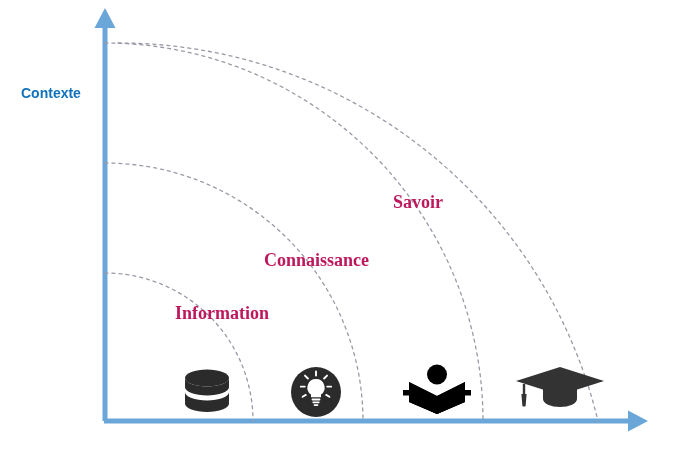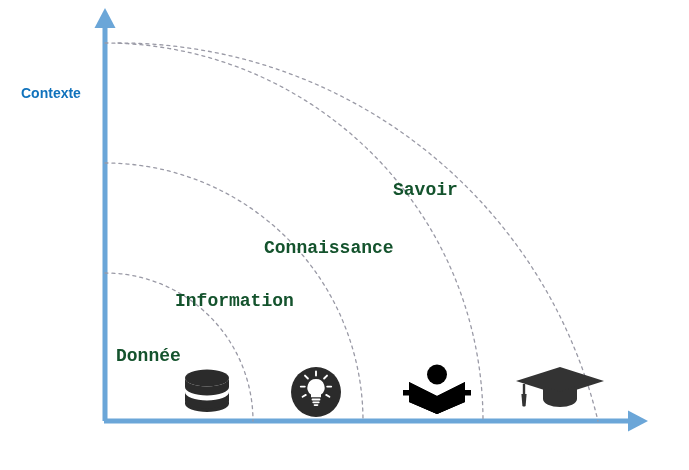--- a/index.html
+++ b/index.html
@@ -20,27 +20,28 @@
   }
   #diagram-svg {
     position: absolute;
     left: 0;
     top: 0;
     width: 689px;
     height: 470px;
   }
   .tier-label {
     position: absolute;
-    color: #14532d;
-    font-family: Liberation Mono, monospace;
+    color: #be185d;
+    font-family: Liberation Serif, serif;
     font-weight: bold;
     font-size: 18px;
     line-height: 20px;
     white-space: nowrap;
     letter-spacing: 0px;
+    margin-top: 12px;
   }
   .axis-label {
     position: absolute;
     color: #1072BC;
     font-family: "Liberation Sans", sans-serif;
     font-weight: bold;
     font-size: 14px;
     line-height: 16px;
     white-space: nowrap;
   }
@@ -137,21 +138,20 @@
       <path d="M524 384 L524 395" stroke="#333333" stroke-width="2.4" fill="none"></path>
 
       <path d="M521.4 394 L526.6 394 L525.6 406 a2.6 2.6 0 0 1 -3.2 0 Z"></path>
     </g>
 
   </svg>
 
   <div class="axis-label" id="label-contexte">Contexte</div>
 
 
-  <div class="tier-label" id="label-donnee">Donnée</div>
 
   <div class="tier-label" id="label-information">Information</div>
 
   <div class="tier-label" id="label-connaissance">Connaissance</div>
 
   <div class="tier-label" id="label-savoir">Savoir</div>
 
 </div>
 
 </body></html>

